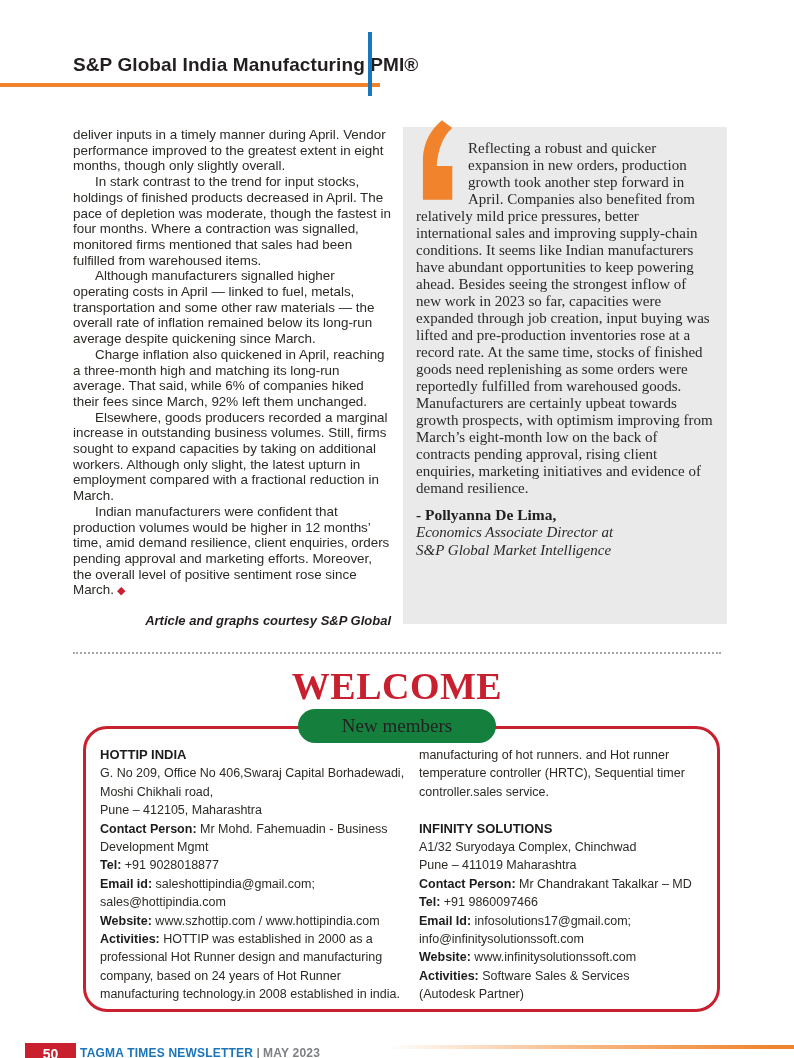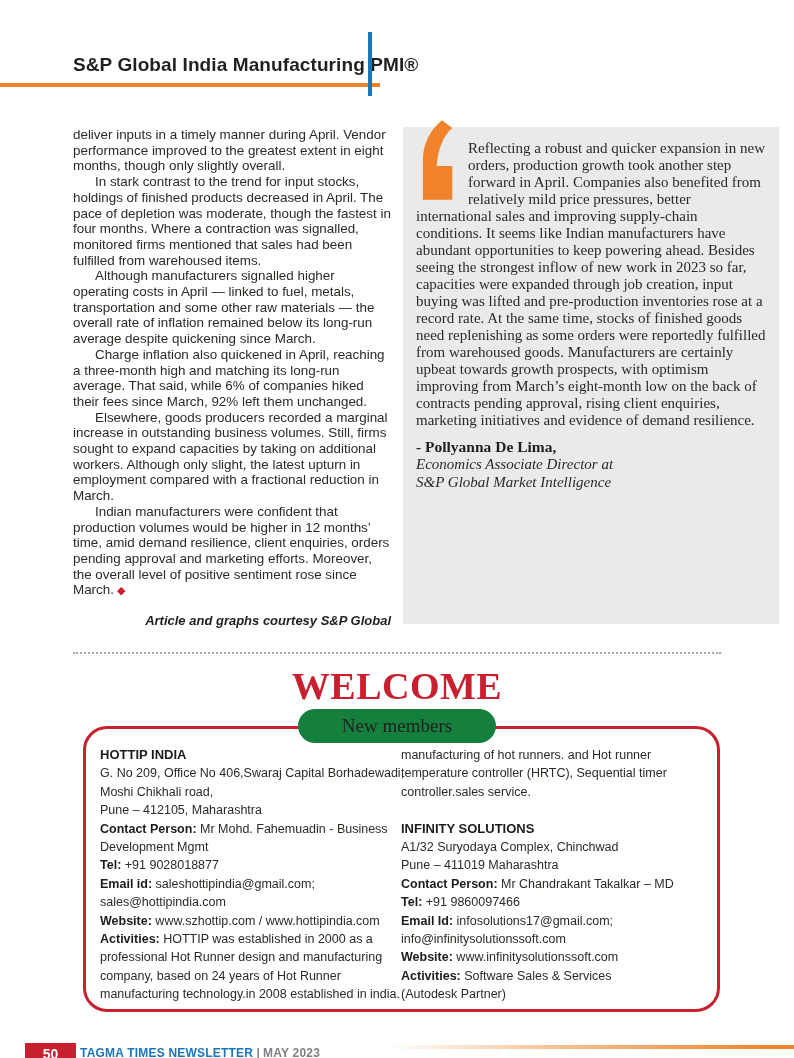--- a/index.html
+++ b/index.html
@@ -25,21 +25,21 @@
   }
   .article-col p.para.indent { text-indent:22px; }
   .diamond { color:#c8202f; font-size:11px; }
   .article-credit {
     margin-top:14px; text-align:right; font-style:italic; font-weight:bold;
     font-size:13px; color:#231f20;
   }
 
   
   .quote-box {
-    position:absolute; left:403px; top:95px; width:376px; height:497px;
+    position:absolute; left:403px; top:95px; width:324px; height:497px;
     background:#eaeaea; padding:13px 13px 10px 13px;
     font-family:"Liberation Serif", serif; color:#2a2a2a;
   }
   .quote-mark-wrap { float:left; width:52px; height:86px; margin-top:-24px; }
   .quote-mark-wrap svg { display:block; margin-top:2px; }
   .quote-text { font-size:15px; line-height:17px; }
   .quote-author { margin-top:9px; font-size:15.5px; font-weight:bold; color:#1f1f1f; }
   .quote-role { font-size:15px; font-style:italic; line-height:17.5px; }
 
   
@@ -54,21 +54,21 @@
   }
   .members-pill {
     position:absolute; left:50%; transform:translateX(-50%); top:677px;
     width:198px; height:34px; background:#15803d; border-radius:17px;
     display:flex; align-items:center; justify-content:center;
     font-family:"Liberation Serif", serif; font-size:19px; color:#231f20; z-index:2;
   }
   .members-box {
     position:absolute; left:83px; top:694px; width:637px; height:286px;
     border:3.5px solid #c8202f; border-radius:24px; background:#ffffff;
-    padding:17px 14px 0 14px; display:flex; gap:6px; z-index:1;
+    padding:17px 14px 0 14px; display:flex; gap:24px; z-index:1;
   }
   .member-col { width:295px; }
   .member-col.right { width:297px; }
   .member-line {
     font-size:12.5px; line-height:18.4px; color:#2d2a26; white-space:nowrap;
   }
   .member-line b { color:#1c1c1c; }
   .member-line.member-heading { font-weight:bold; color:#1c1c1c; font-size:13px; }
   .member-line.blank { height:18.4px; }
 

